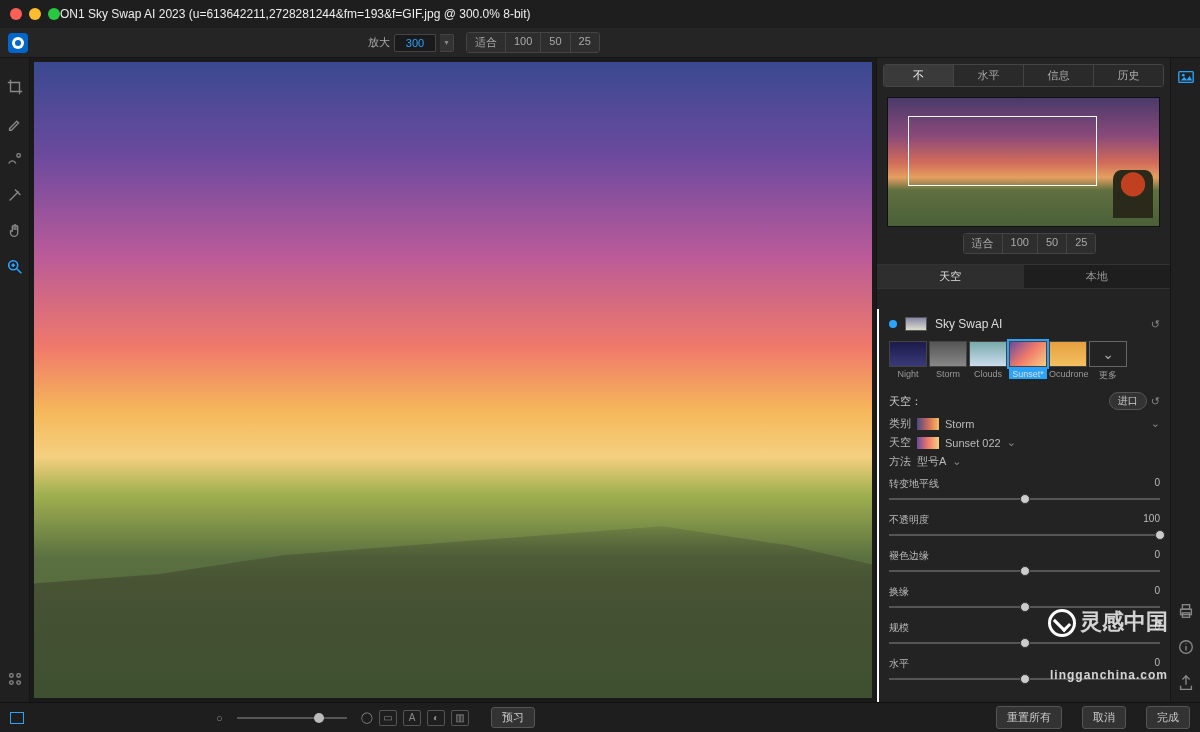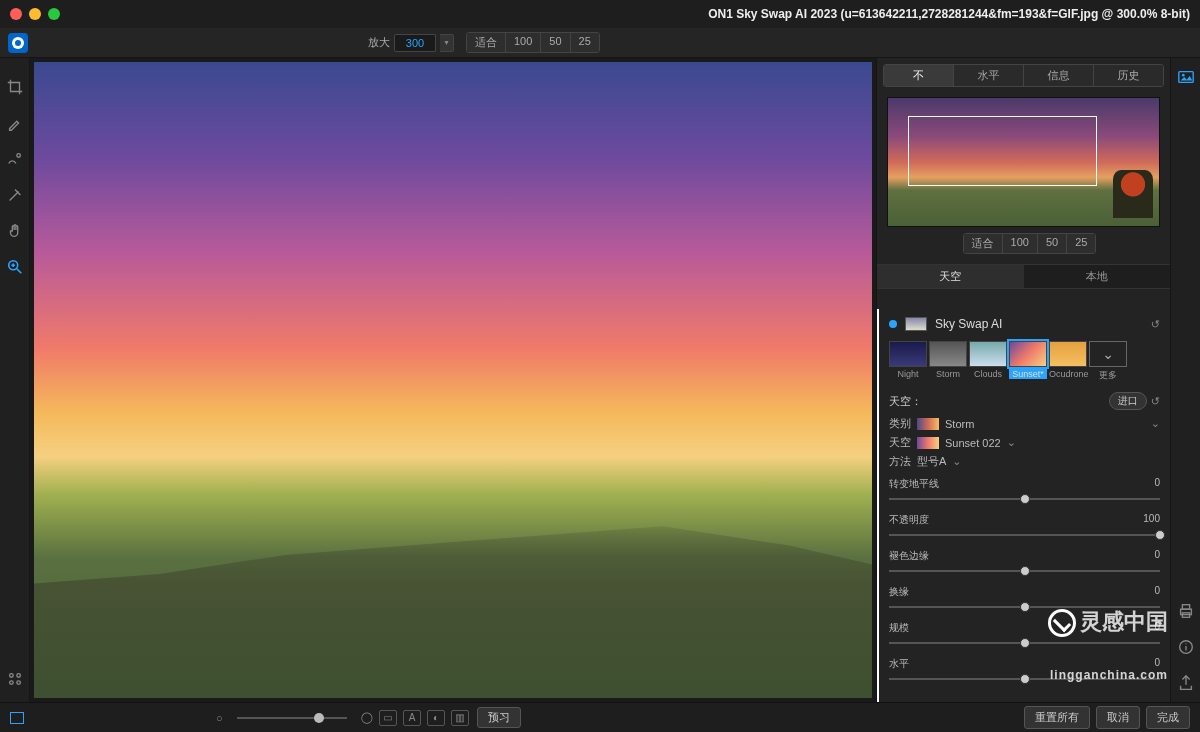--- a/index.html
+++ b/index.html
@@ -3,21 +3,21 @@
 <meta charset="utf-8">
 <style>
 * { margin: 0; padding: 0; box-sizing: border-box; font-family: -apple-system, "Segoe UI", Arial, sans-serif; }
 body { background: #2a2a2a; color: #c0c0c0; font-size: 11px; width: 1200px; height: 732px; overflow: hidden; user-select: none; }
 
 
 .titlebar { height: 28px; background: #1e1e1e; display: flex; align-items: center; padding: 0 10px; }
 .traffic { display: flex; gap: 7px; }
 .traffic span { width: 12px; height: 12px; border-radius: 50%; display: inline-block; }
 .tr-close { background: #ff5f57; } .tr-min { background: #febc2e; } .tr-max { background: #28c840; }
-.titlebar .title { flex: 1; text-align: right; color: #eee; font-size: 12px; font-weight: 700; }
+.titlebar .title { flex: 1; text-align: left; color: #eee; font-size: 12px; font-weight: 400; }
 
 
 .toprow { height: 30px; background: #252525; display: flex; align-items: center; padding: 0 8px; border-bottom: 1px solid #151515; }
 .logo { width: 20px; height: 20px; border-radius: 4px; background: #0066cc; display:flex; align-items:center; justify-content:center; font-size:10px; color:#fff; font-weight:bold; }
 .zoom-seg { display:flex; align-items:center; gap:4px; margin-left: 340px; }
 .zoom-seg .lbl { font-size:11px; color:#aaa; }
 .zoom-input { width: 42px; height: 18px; background:#1a1a1a; border:1px solid #444; color:#2aa3ff; text-align:center; font-size:11px; border-radius:2px 0 0 2px; }
 .zoom-dd { width:14px; height:18px; background:#333; border:1px solid #444; border-left:none; border-radius:0 2px 2px 0; display:flex; align-items:center; justify-content:center; color:#888; font-size:8px; cursor:pointer; }
 .btnrow { display:flex; margin-left:12px; border:1px solid #444; border-radius:3px; overflow:hidden; }
 .btnrow .b { padding:2px 8px; background:#2e2e2e; color:#aaa; font-size:11px; border-right:1px solid #444; cursor:pointer; }
@@ -87,21 +87,21 @@
 
 
 .bottombar { height:30px; background:#1e1e1e; display:flex; align-items:center; padding:0 10px; gap:6px; border-top:1px solid #111; }
 .bottombar .lefticons { display:flex; gap:6px; align-items:center; }
 .bottombar .sq { width:14px; height:12px; border:1px solid #2aa3ff; }
 .bottombar .slider { width:110px; height:12px; position:relative; margin:0 8px; }
 .bottombar .slider::before{content:"";position:absolute;left:0;right:0;top:5px;height:2px;background:#555;}
 .bottombar .slider .th{position:absolute;left:70%;top:1px;width:10px;height:10px;border-radius:50%;background:#bbb;}
 .bottombar .picon { width:18px;height:16px;display:flex;align-items:center;justify-content:center;color:#888;border:1px solid transparent;cursor:pointer;font-size:10px; }
 .bottombar .picon.box{border:1px solid #555;border-radius:2px;}
-.bottombar .btn { background:#333; border:1px solid #555; color:#ccc; padding:2px 10px; border-radius:3px; font-size:11px; cursor:pointer; margin-left:2px; }
+.bottombar .btn { background:#333; border:1px solid #555; color:#ccc; padding:2px 10px; border-radius:3px; font-size:11px; cursor:pointer; margin-left:16px; }
 .bottombar .spacer { flex:1; }
 .bottombar .right { display:flex; gap:4px; }
 .bottombar .right .btn { padding:3px 10px; }
 
 .watermark { position:absolute; right:32px; bottom:50px; color:rgba(255,255,255,0.8); font-size:22px; font-weight:bold; pointer-events:none; text-align:right; }
 .watermark .sub{font-size:12px;font-weight:bold;letter-spacing:1px;margin-top:31px;}
 
 svg { width:100%; height:100%; display:block; }
 </style>
 </head>

